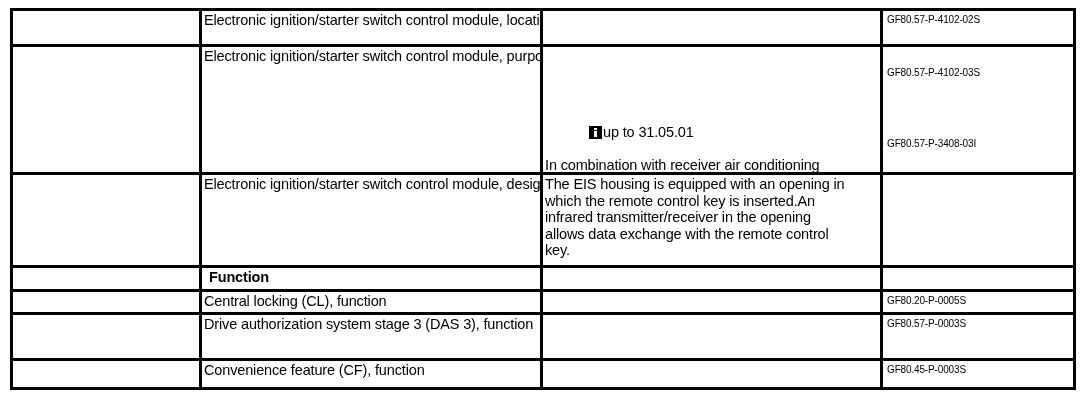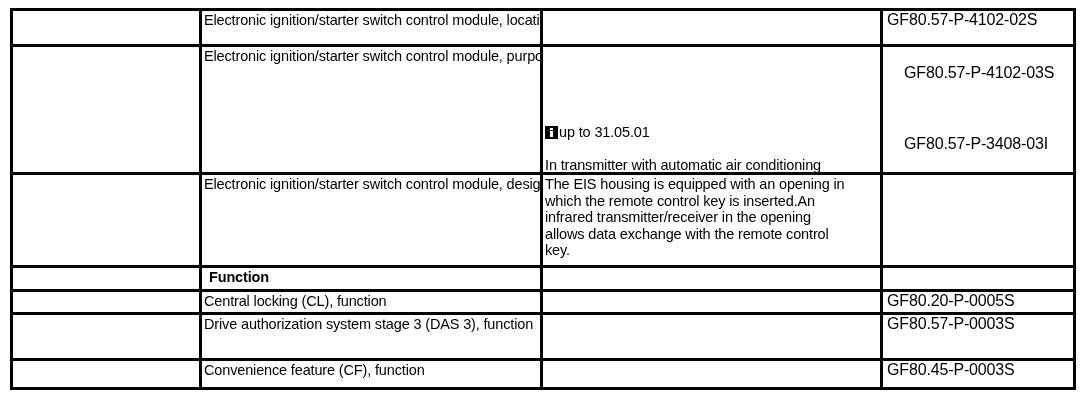--- a/index.html
+++ b/index.html
@@ -52,21 +52,21 @@
     overflow: hidden;
     padding: 1px 0 0 2px;
     font-size: 14.5px;
     line-height: 16.5px;
     letter-spacing: -0.15px;
     white-space: pre-line;
   }
 
   .cellbox.code {
     padding-left: 4px;
-    font-size: 16px;
+    font-size: 10px;
     line-height: 16.5px;
   }
 
   .cellbox.bold { font-weight: bold; }
 
   .empty { min-height: 1px; }
 
   
   .h-location   { height: 32px; }
   .h-purpose    { height: 124px; }
@@ -112,33 +112,33 @@
     left: 5px;
     top: 5px;
     width: 3px;
     height: 6px;
     background: #ffffff;
   }
 
   .info-line {
     display: block;
     white-space: nowrap;
+    margin-left: 44px;
   }
   .plain-line {
     display: block;
     white-space: nowrap;
   }
 
   .purpose-block {
     padding-top: 43px;
   }
   .code-block .code-line {
     display: block;
     white-space: nowrap;
-    margin-left: 17px;
   }
   .code-gap { height: 22px; }
 </style>
 </head>
 <body>
 
 <div class="sheet">
 
   <table class="doc-table">
     <colgroup>
@@ -170,21 +170,21 @@
           <div class="cellbox h-purpose empty"></div>
         </td>
         <td>
           <div class="cellbox h-purpose overflow-title">Electronic ignition/starter switch control module,
 purpose</div>
         </td>
         <td>
           <div class="cellbox h-purpose">
             <div class="purpose-block">
               <span class="info-line"><span class="info-icon"></span><span>up to 31.05.01</span></span>
-              <span class="plain-line"> In transmitter with automatic air conditioning</span>
+              <span class="plain-line"> In combination with receiver air conditioning</span>
               
               
             </div>
           </div>
         </td>
         <td>
           <div class="cellbox code h-purpose code-block">
             <span class="code-line">GF80.57-P-4102-03S</span>
             <div class="code-gap"></div>
             <span class="code-line">GF80.57-P-3408-03I</span>

